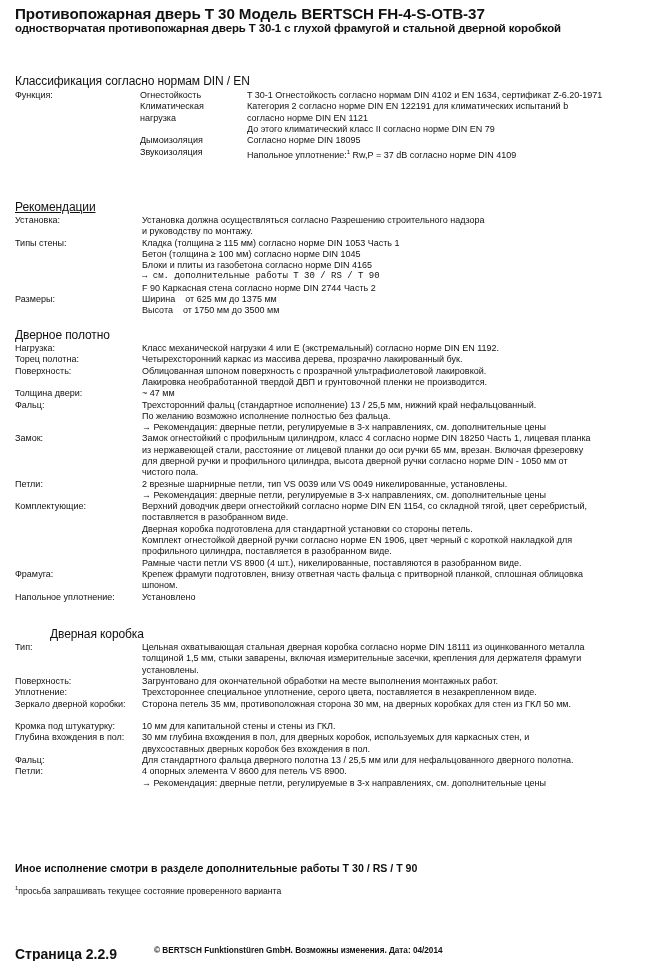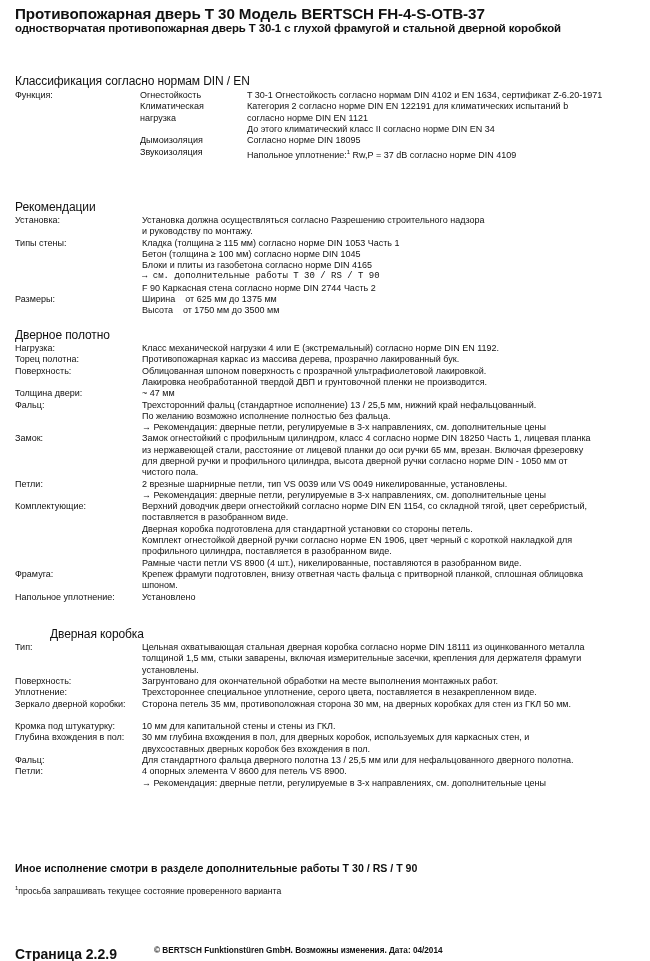--- a/index.html
+++ b/index.html
@@ -39,42 +39,42 @@
       </div>
     </div>
     <div class="row cls" style="top: 101.3px;">
       <div class="sub">
         <div>Климатическая</div>
         <div>нагрузка</div>
       </div>
       <div class="val">
         <div>Категория 2 согласно норме DIN EN 122191 для климатических испытаний b</div>
         <div>согласно норме DIN EN 1121</div>
-        <div>До этого климатический класс II согласно норме DIN EN 34</div>
+        <div>До этого климатический класс II согласно норме DIN EN 79</div>
       </div>
     </div>
     <div class="row cls" style="top: 135.2px;">
       <div class="sub">
         <div>Дымоизоляция</div>
       </div>
       <div class="val">
         <div>Согласно норме DIN 18095</div>
       </div>
     </div>
     <div class="row cls" style="top: 146.5px;">
       <div class="sub">
         <div>Звукоизоляция</div>
       </div>
       <div class="val">
         <div><span>Напольное уплотнение:</span><sup>1</sup><span style="white-space: pre;"> Rw,P = 37 dB согласно норме DIN 4109</span></div>
       </div>
     </div>
   </div>
 
-<div class="sec" style="top:200px;">Рекомендации</div>
+<div class="sec" style="top:200px;text-decoration:underline;">Рекомендации</div>
 <div id="rec-block">
     <div class="row" style="top: 215px;">
       <div class="lab">Установка:</div>
       <div class="val">
         <div style="white-space: pre;">Установка должна осуществляться согласно Разрешению строительного надзора</div>
         <div style="white-space: pre;">и руководству по монтажу.</div>
       </div>
     </div>
     <div class="row" style="top: 237.6px;">
       <div class="lab">Типы стены:</div>
@@ -99,21 +99,21 @@
 <div id="leaf-block">
     <div class="row" style="top: 343px;">
       <div class="lab">Нагрузка:</div>
       <div class="val">
         <div>Класс механической нагрузки 4 или E (экстремальный) согласно норме DIN EN 1192.</div>
       </div>
     </div>
     <div class="row" style="top: 354.3px;">
       <div class="lab">Торец полотна:</div>
       <div class="val">
-        <div>Противопожарная каркас из массива дерева, прозрачно лакированный бук.</div>
+        <div>Четырехсторонний каркас из массива дерева, прозрачно лакированный бук.</div>
       </div>
     </div>
     <div class="row" style="top: 365.6px;">
       <div class="lab">Поверхность:</div>
       <div class="val">
         <div>Облицованная шпоном поверхность с прозрачной ультрафиолетовой лакировкой.</div>
         <div>Лакировка необработанной твердой ДВП и грунтовочной пленки не производится.</div>
       </div>
     </div>
     <div class="row" style="top: 388.2px;">

